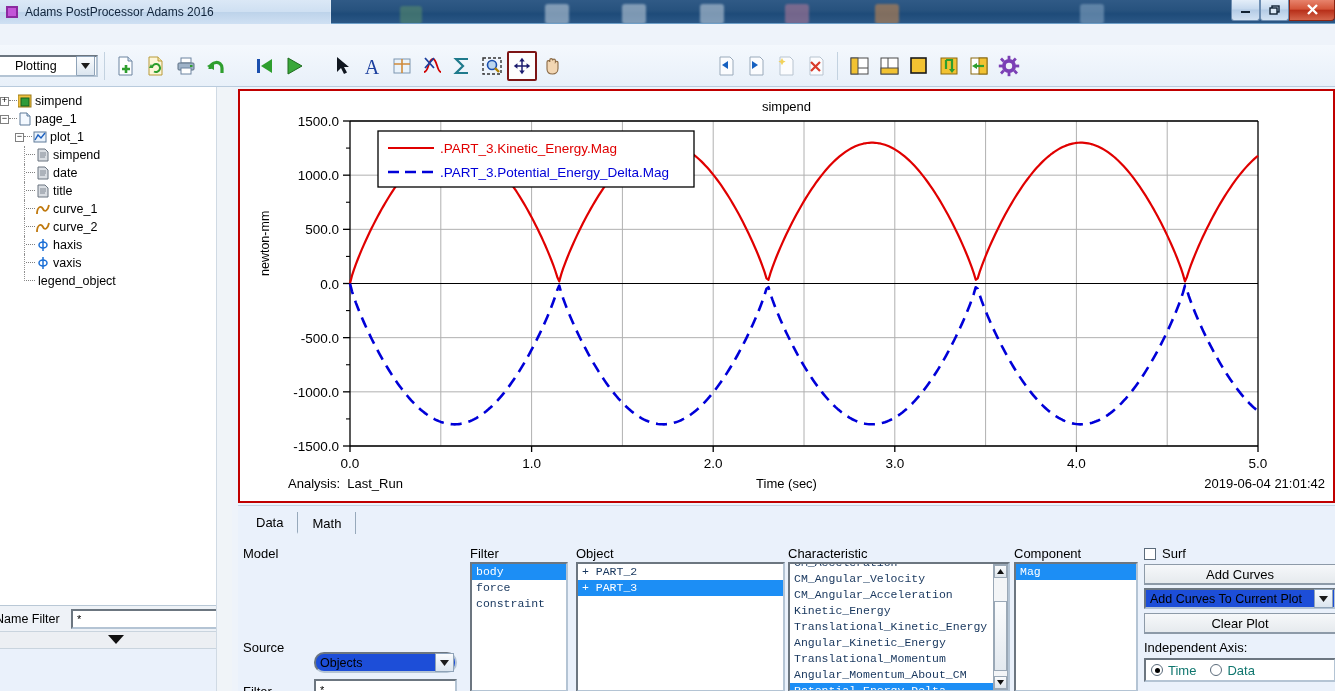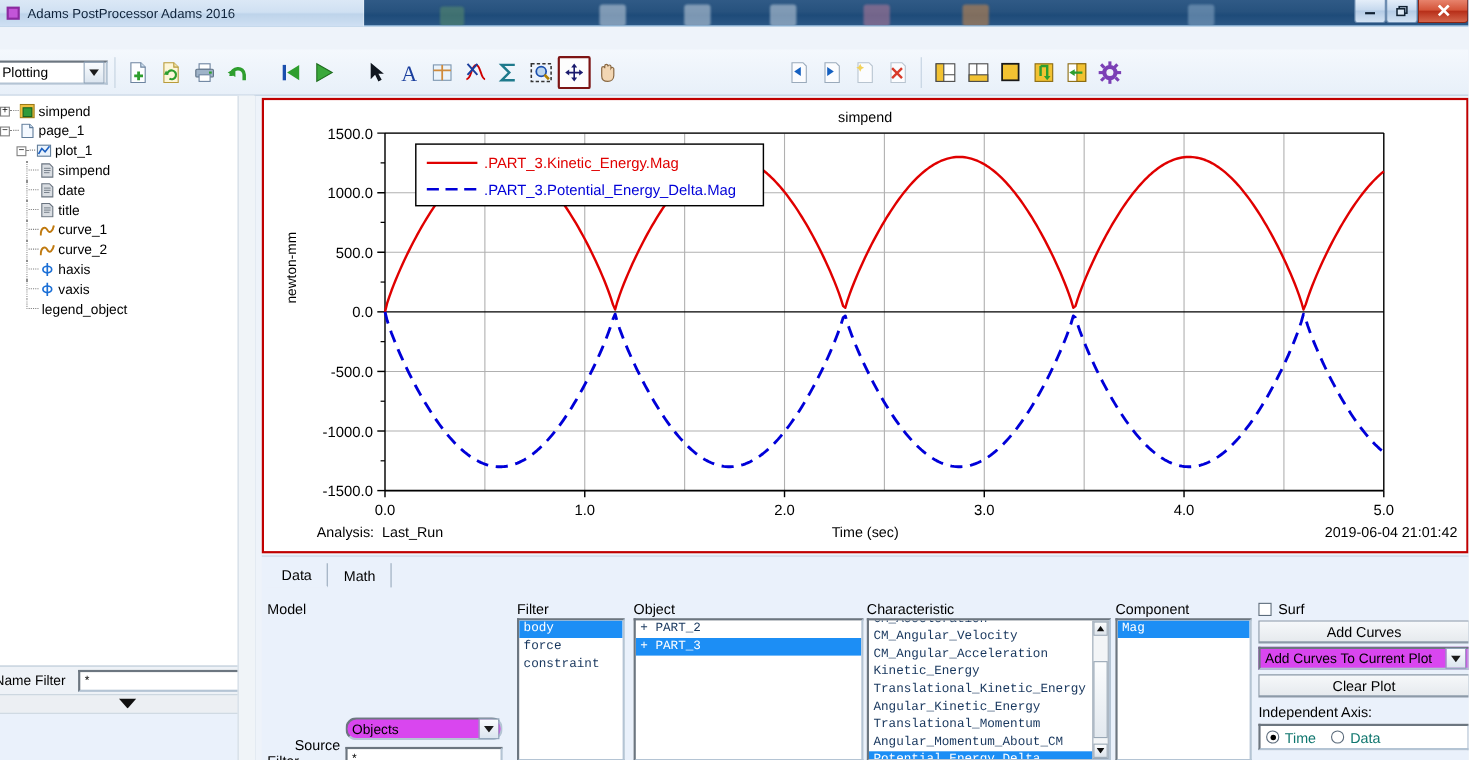--- a/index.html
+++ b/index.html
@@ -64,21 +64,21 @@
     background:linear-gradient(180deg,#f4f8fd 0%,#e8f0f9 100%);
     border-bottom:1px solid #b9cbdd;
     display:flex;align-items:center;box-sizing:border-box;
   }
   .mode-select{
     width:101px;height:22px;margin-left:-3px;
     border:2px inset #b4c4d4;background:#fff;
     display:flex;align-items:center;box-sizing:border-box;
     font-size:12.5px;color:#000;
   }
-  .mode-select .lbl{flex:1;padding-left:3px;white-space:nowrap;overflow:hidden;}
+  .mode-select .lbl{flex:1;padding-left:16px;white-space:nowrap;overflow:hidden;}
   .mode-select .arrow{
     width:17px;height:18px;flex:none;margin-right:1px;
     background:linear-gradient(180deg,#fafcfe 0%,#dbe5ef 100%);
     border:1px solid #8fa3b8;border-radius:1px;
     display:flex;align-items:center;justify-content:center;
   }
   .tsep{width:1px;height:28px;background:#c3d2e0;margin:0 6px;}
   .tbtn{
     width:30px;height:30px;display:flex;align-items:center;justify-content:center;
     border:1px solid transparent;border-radius:2px;box-sizing:border-box;
@@ -167,21 +167,21 @@
 
   .col-lbl{position:absolute;font-size:13px;color:#000;}
   .listbox{
     position:absolute;background:#fff;border:2px inset #b4c4d4;box-sizing:border-box;
     overflow:hidden;font-family:"Liberation Mono",monospace;font-size:11.5px;
   }
   .li{height:16px;line-height:16px;padding-left:4px;white-space:nowrap;color:#17365d;}
   .li.sel{background:#1c8ef5;color:#fff;}
 
   .combo{
-    position:absolute;height:21px;background:#d946ef;border:2px inset #b4c4d4;
+    position:absolute;height:21px;background:#1d4ed8;border:2px inset #b4c4d4;
     box-sizing:border-box;display:flex;align-items:center;font-size:12.5px;color:#000;
   }
   .combo .cv{flex:1;padding-left:4px;white-space:nowrap;overflow:hidden;}
   .combo .carrow{
     width:17px;height:17px;margin-right:1px;flex:none;
     background:linear-gradient(180deg,#fafcfe 0%,#dbe5ef 100%);
     border:1px solid #8fa3b8;display:flex;align-items:center;justify-content:center;
   }
   .tinput{
     position:absolute;height:21px;background:#fff;border:2px inset #b4c4d4;
@@ -701,21 +701,21 @@
   </div>
 
   <div class="bottompanel">
 
     <div class="tabs">
       <div class="tab active">Data</div>
       <div class="tab">Math</div>
     </div>
 
     <div class="col-lbl" style="left:5px;top:40px;">Model</div>
-    <div class="col-lbl" style="left:5px;top:164px;margin-left:25px;">Source</div>
+    <div class="col-lbl" style="left:5px;top:134px;">Source</div>
     <div class="combo" style="left:76px;top:146px;width:143px;border-radius:10px;">
       <span class="cv">Objects</span>
       <span class="carrow">
         <svg width="9" height="6" viewBox="0 0 9 6">
             <path d="M0 0 L9 0 L4.5 6 Z" fill="#1b1b1b"></path>
           </svg>
       </span>
     </div>
     <div class="col-lbl" style="left:5px;top:178px;">Filter</div>
     <div class="tinput" style="left:76px;top:173px;width:143px;">*</div>

